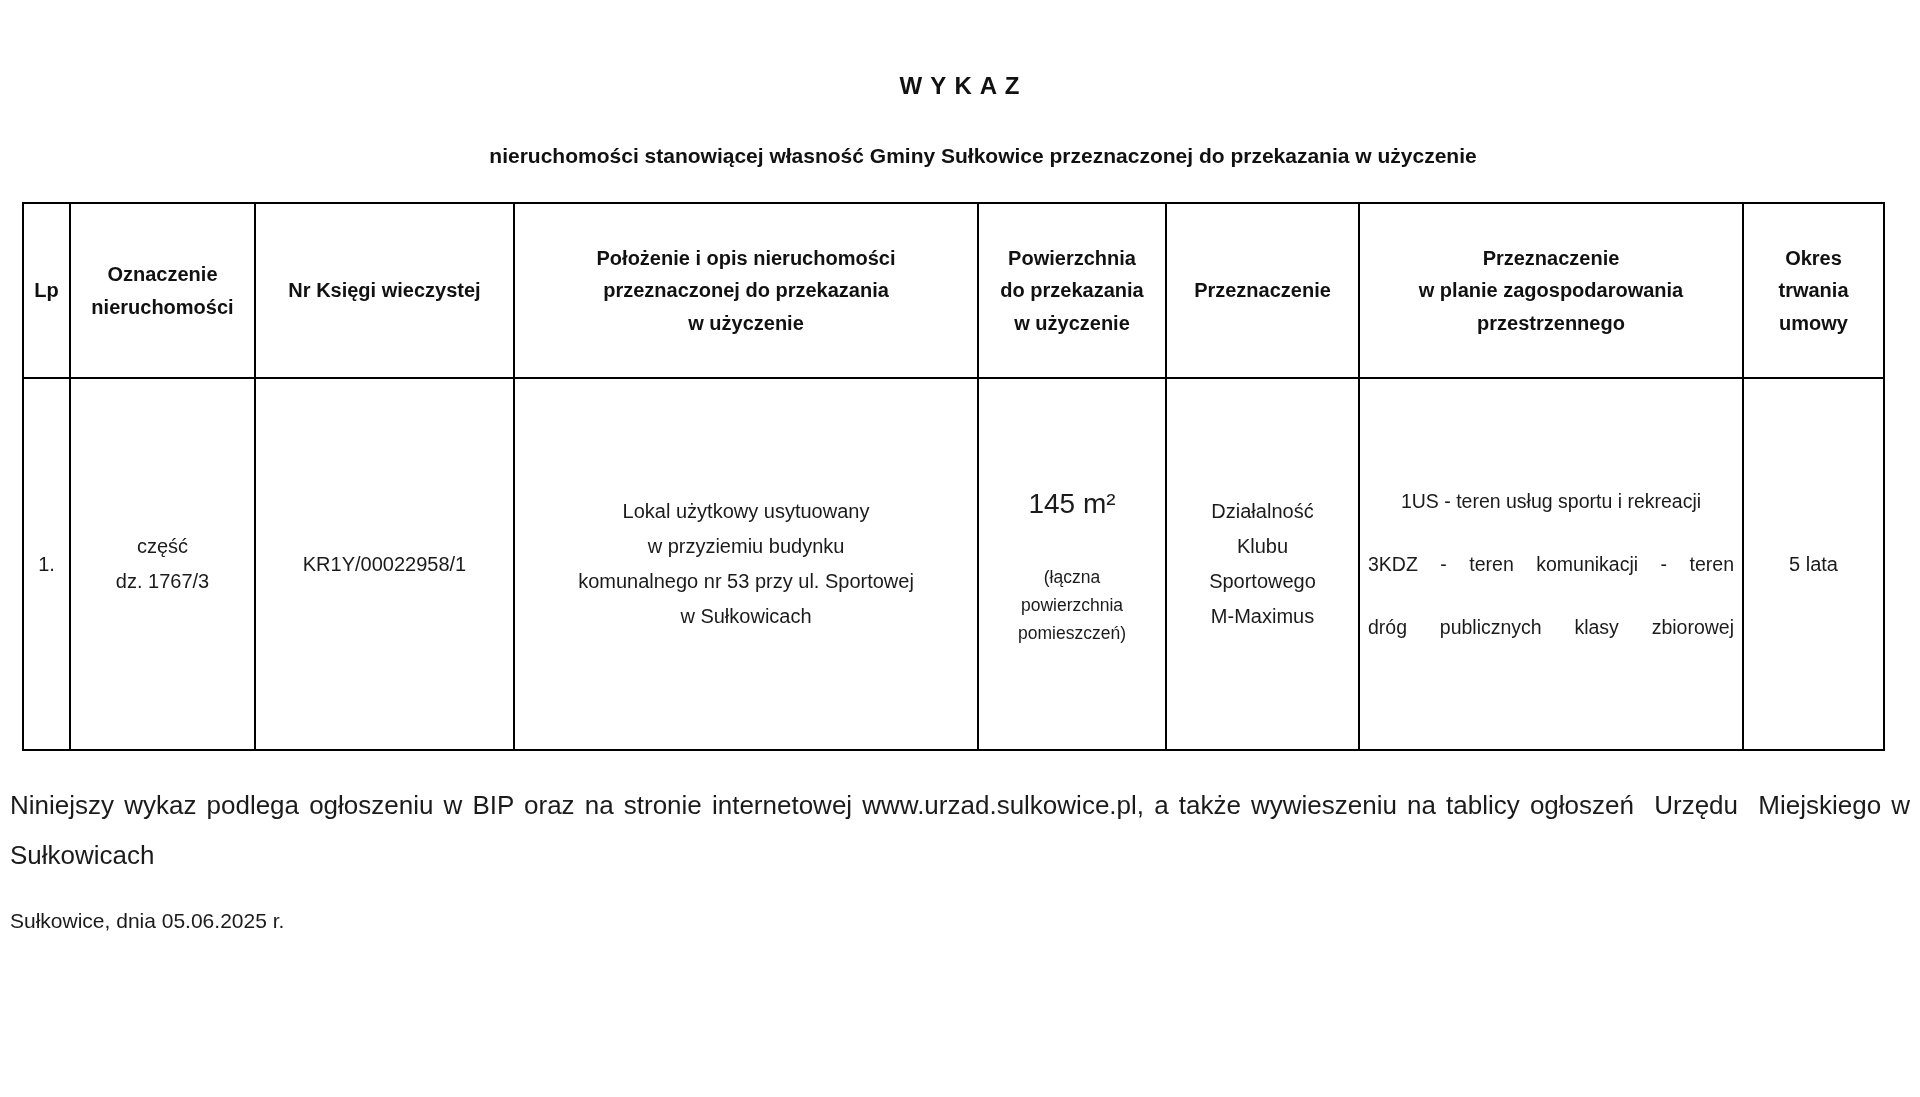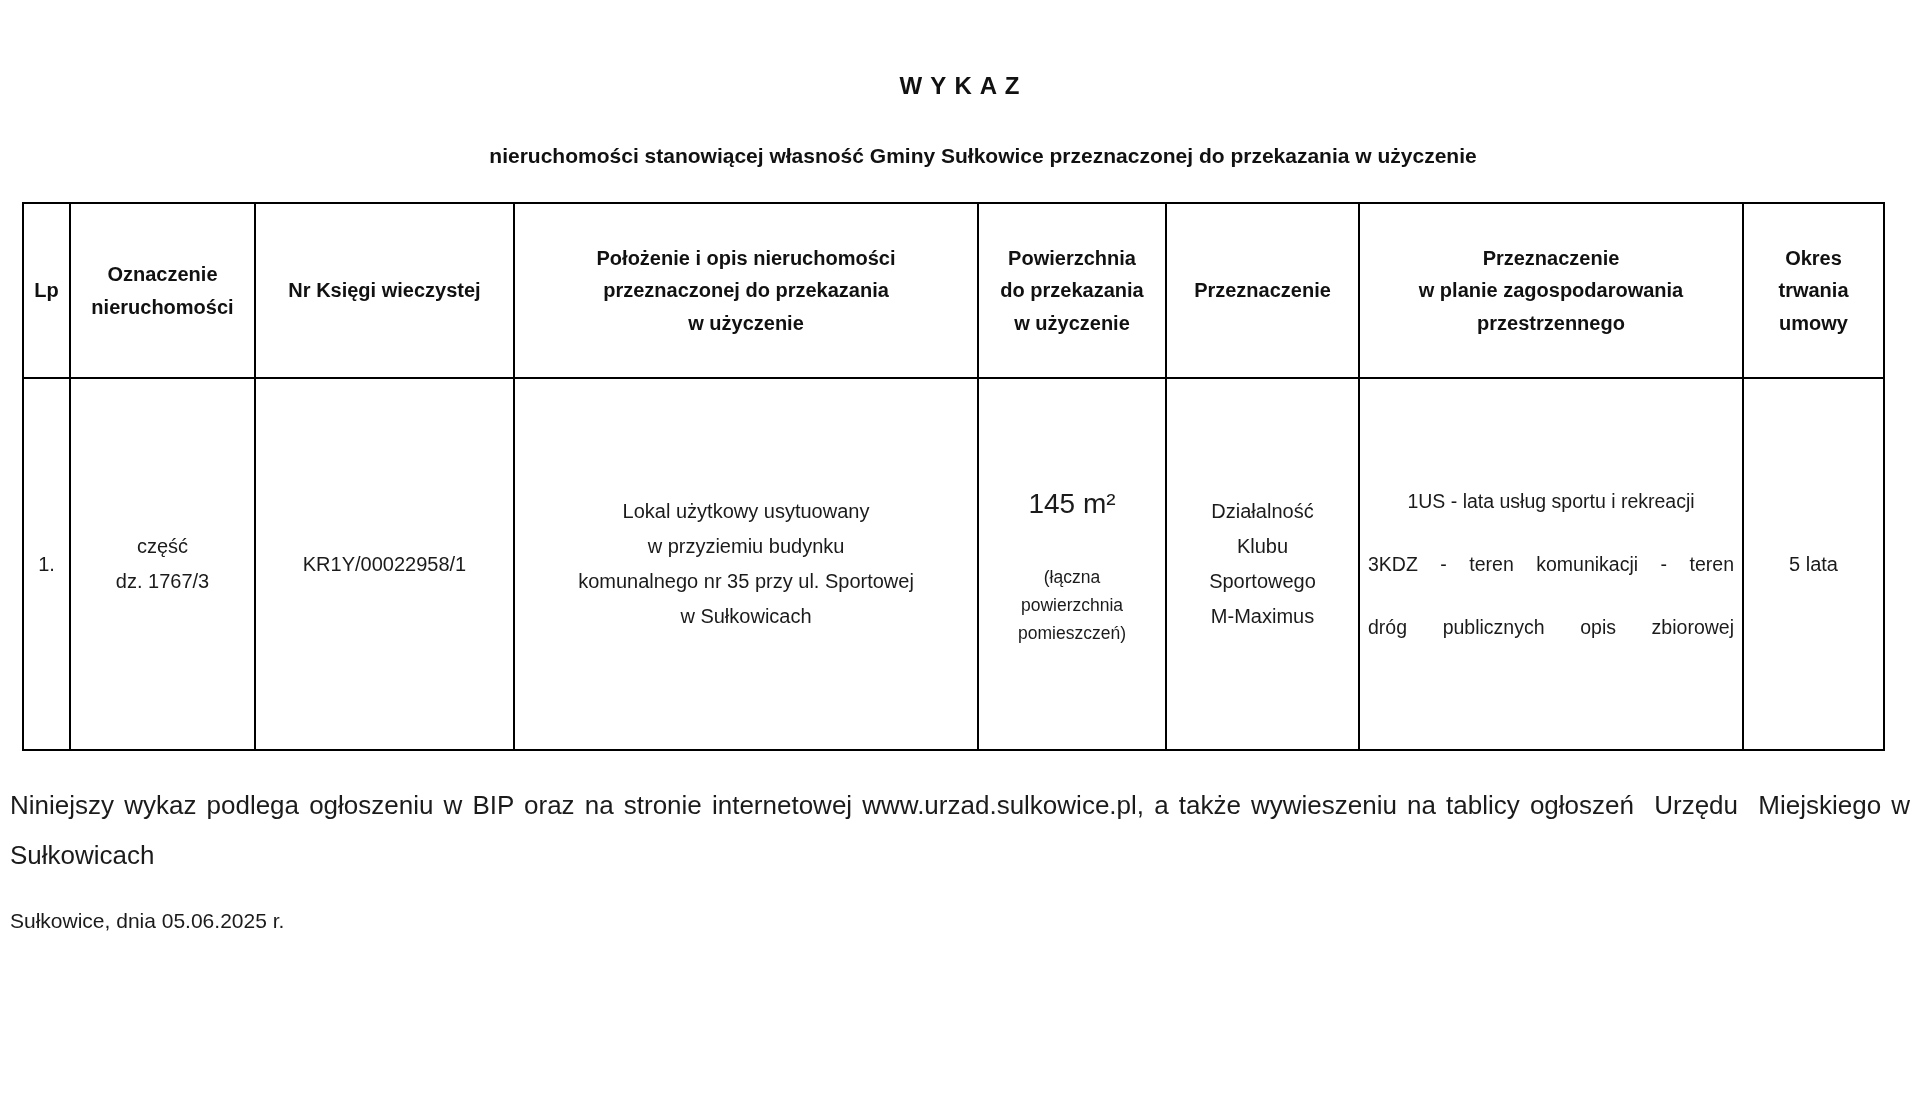--- a/index.html
+++ b/index.html
@@ -156,36 +156,36 @@
       </tr>
     </thead>
     <tbody>
       <tr>
         <td>1.</td>
         <td>część
 dz. 1767/3</td>
         <td>KR1Y/00022958/1</td>
         <td>Lokal użytkowy usytuowany
 w przyziemiu budynku
-komunalnego nr 35 przy ul. Sportowej
+komunalnego nr 53 przy ul. Sportowej
 w Sułkowicach</td>
         <td>
           <div class="area-value">145 m²</div>
           <div class="area-note">(łączna
 powierzchnia
 pomieszczeń)</div>
         </td>
         <td>Działalność
 Klubu
 Sportowego
 M-Maximus</td>
         <td class="cell-plan">
-          <span class="plan-line">1US - lata usług sportu i rekreacji</span>
+          <span class="plan-line">1US - teren usług sportu i rekreacji</span>
           <span class="plan-line stretch">3KDZ - teren komunikacji - teren</span>
-          <span class="plan-line stretch">dróg publicznych opis zbiorowej</span>
+          <span class="plan-line stretch">dróg publicznych klasy zbiorowej</span>
         </td>
         <td>5 lata</td>
       </tr>
     </tbody>
   </table>
 
   <p class="notice">
     <span class="notice-line-1">Niniejszy wykaz podlega ogłoszeniu w BIP oraz na stronie internetowej www.urzad.sulkowice.pl, a także wywieszeniu na tablicy ogłoszeń  Urzędu  Miejskiego w Sułkowicach</span>
   </p>
 

